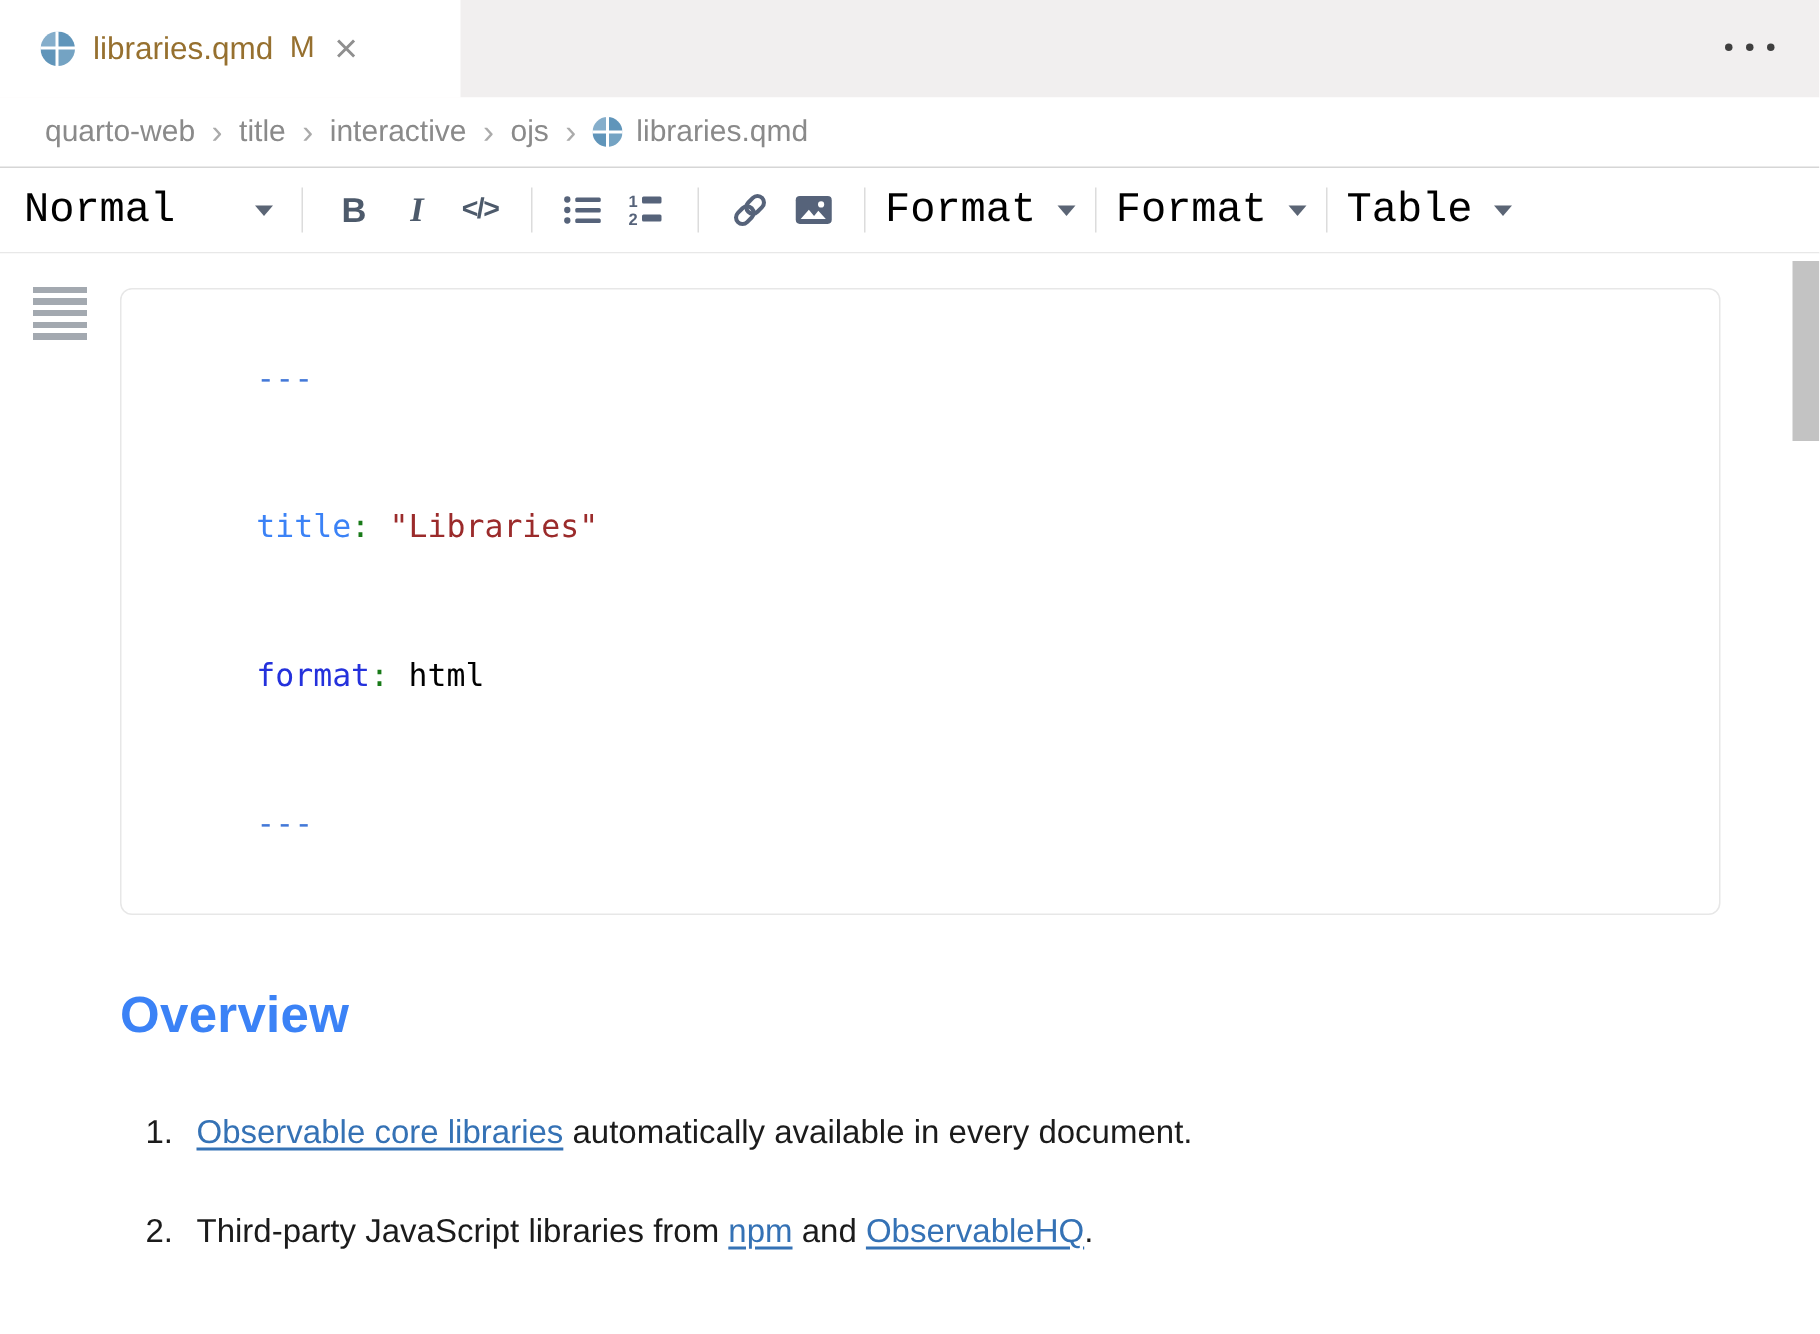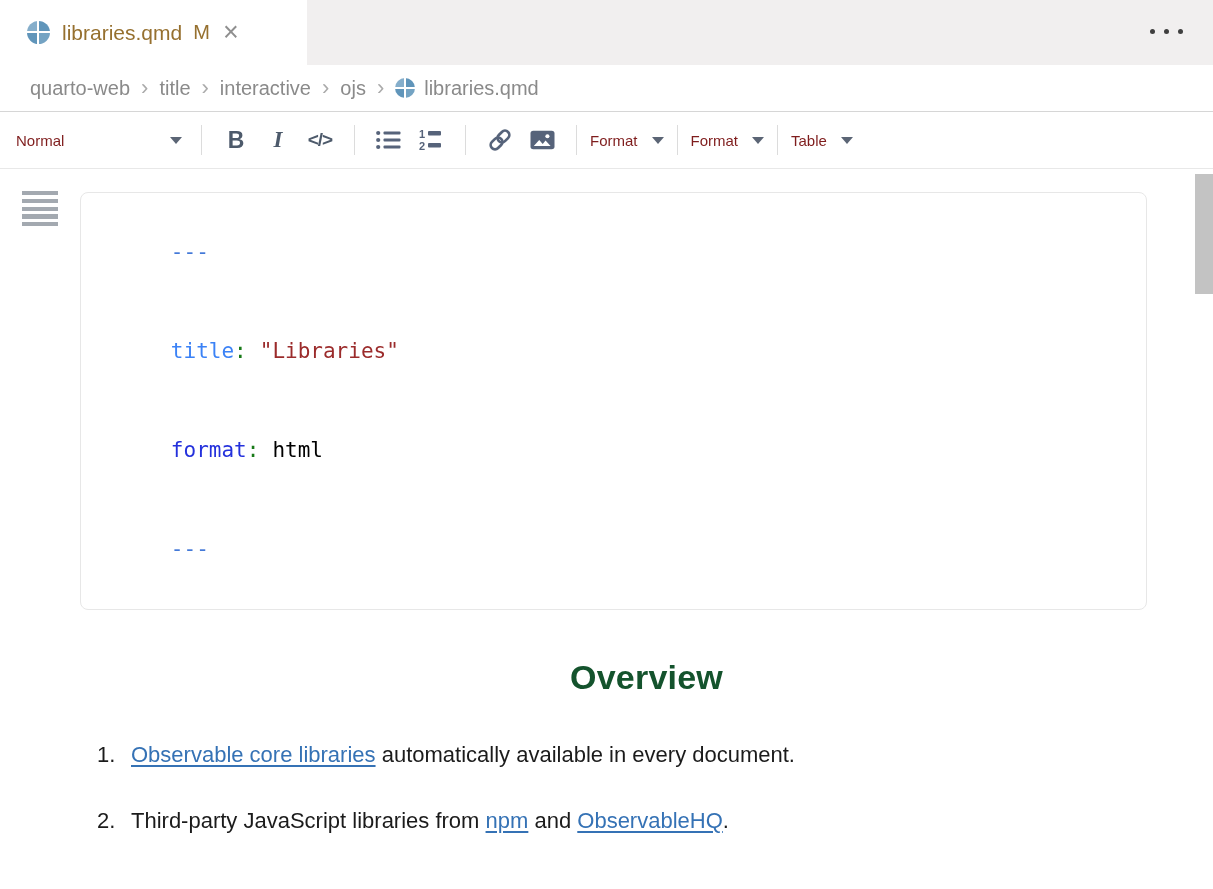--- a/index.html
+++ b/index.html
@@ -43,21 +43,21 @@
   .crumb-sep { color: #ababab; margin: 0 11px; font-size: 22px; }
   .crumb-last { display: flex; align-items: center; gap: 9px; cursor: pointer; }
   .quarto-icon.small { width: 20px; height: 20px; }
 
   
   .toolbar {
     height: 57px; background: #fff; display: flex; align-items: center;
     padding-left: 16px; border-bottom: 1px solid #e8e8e8; color: #3f3f3f;
   }
   .tb-dd { display: flex; align-items: center; cursor: pointer; }
-  .tb-dd .dd-label { font-size: 15px; color: #7f1d1d; }
+  .tb-dd .dd-label { font-size: 28px; color: #000000; font-family: Liberation Mono, monospace; }
   .style-dd { width: 172px; justify-content: space-between; padding-right: 6px; }
   .caret {
     width: 0; height: 0; border-left: 6px solid transparent; border-right: 6px solid transparent;
     border-top: 7px solid #5b6575; display: inline-block;
   }
   .menu-dd .caret { margin-left: 14px; }
   .vsep { width: 1px; height: 30px; background: #dcdcdc; margin: 0 13px; flex: 0 0 auto; }
   .tb-btn {
     background: none; border: none; cursor: pointer; color: #4d5a6b;
     display: flex; align-items: center; justify-content: center;
@@ -83,21 +83,21 @@
     padding: 10px 14px;
     font-family: "DejaVu Sans Mono", monospace;
     font-size: 21px; line-height: 33px;
     cursor: text; background: #fff;
   }
   .yaml-line { white-space: pre; }
   .yaml-val { margin-left: 13px; }
 
   .doc-heading {
     margin: 46px 0 0 80px; font-size: 34px; line-height: 42px;
-    font-weight: 700; color: #14532d; letter-spacing: 0.2px; text-align: center;
+    font-weight: 700; color: #3b82f6; letter-spacing: 0.2px;
   }
   .doc-p {
     margin: 43px 0 0 80px; font-size: 22px; line-height: 27px; color: #1b1b1b; max-width: 1010px;
   }
   .doc-list { margin-top: 43px; }
   .doc-li {
     display: flex; margin-left: 97px; font-size: 22px; line-height: 27px; color: #1b1b1b;
   }
   .doc-li + .doc-li { margin-top: 39px; }
   .li-marker { width: 34px; flex: 0 0 auto; }

